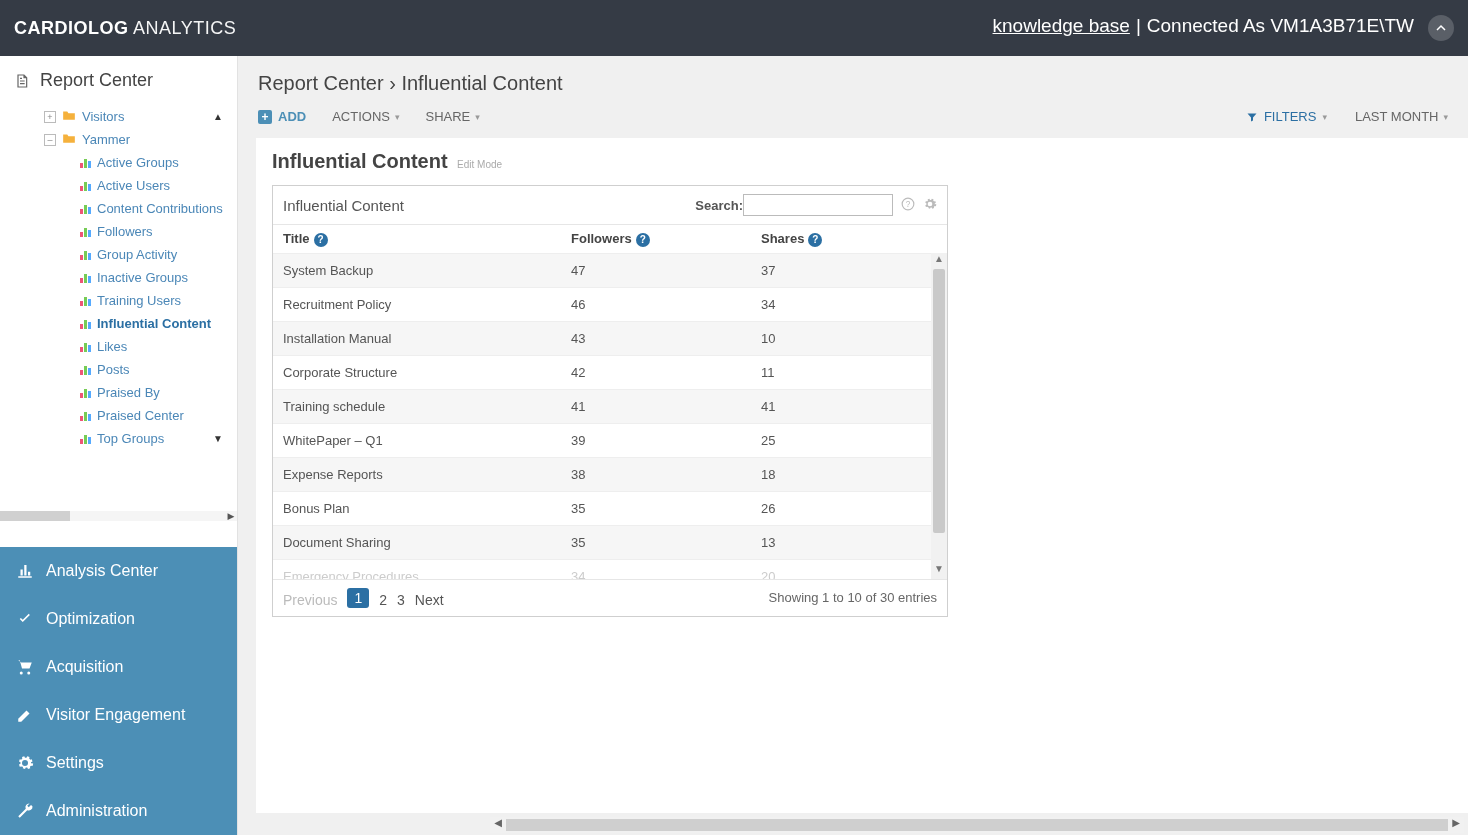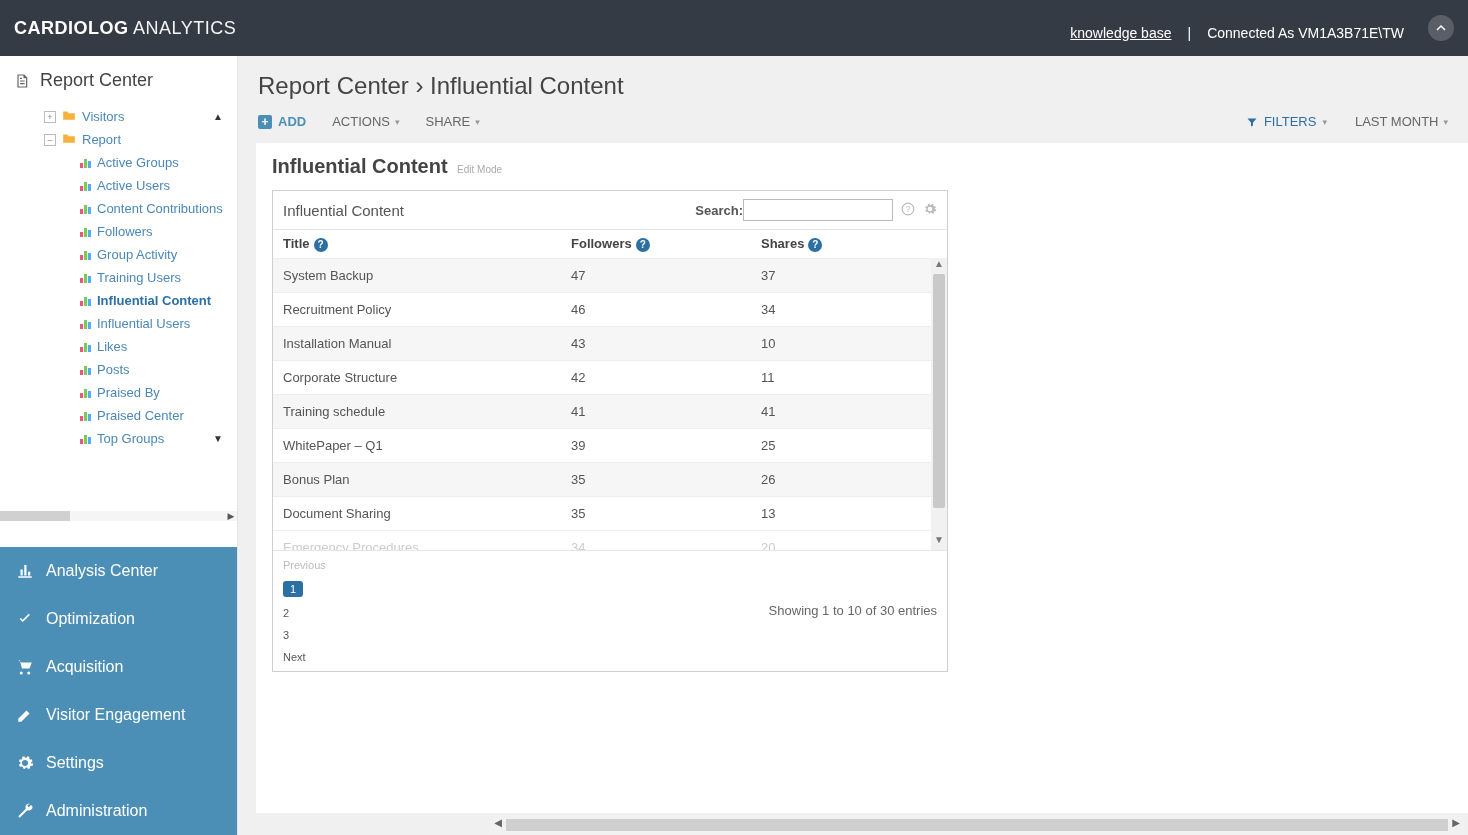--- a/index.html
+++ b/index.html
@@ -3,21 +3,21 @@
 <meta charset="utf-8">
 <style>
 * { box-sizing: border-box; margin: 0; padding: 0; }
 body { font-family: "Segoe UI", Arial, sans-serif; font-size: 13px; color: #555; background: #f0f0f0; width: 1468px; height: 835px; overflow: hidden; }
 
 
 .topbar { height: 56px; background: #353b45; display: flex; align-items: center; padding: 12px 14px; color: #fff; }
 .logo { font-size: 18px; letter-spacing: 0.5px; }
 .logo b { font-weight: 700; }
 .logo span.light { font-weight: 300; opacity: 0.95; }
-.topbar-right { margin-left: auto; display: flex; align-items: flex-end; gap: 16px; font-size: 14px; }
+.topbar-right { margin-left: auto; display: flex; align-items: flex-start; gap: 6px; font-size: 19px; }
 .kn { text-decoration: underline; cursor: pointer; }
 .upbtn { width: 26px; height: 26px; border-radius: 50%; background: #5a5f67; display: flex; align-items: center; justify-content: center; color: #fff; font-size: 12px; margin-left: 8px; cursor: pointer; }
 
 .body { display: flex; height: calc(835px - 56px); }
 
 
 .sidebar { width: 238px; background: #fff; display: flex; flex-direction: column; border-right: 1px solid #e2e2e2; }
 .side-head { padding: 14px 14px 14px 14px; font-size: 18px; color: #444; display: flex; align-items: center; gap: 10px; }
 .side-head svg { width: 16px; height: 18px; }
 .tree { flex: 0 0 auto; padding: 0 6px 0 6px; font-size: 13px; color: #4b87b7; overflow: hidden; height: 402px; }
@@ -35,21 +35,21 @@
 .tree-scroll .thumb{ position:absolute; left:0; width:70px; top:0; height:10px; background:#d0d0d0;}
 .tree-scroll .rbtn{ position:absolute; right:0; width:12px; height:10px; font-size:9px; text-align:center; color:#555;}
 
 .side-bottom { margin-top:auto; background:#4c8fb6; color:#fff; }
 .side-bottom .item { display:flex; align-items:center; gap:12px; padding:15px 16px; font-size:16px; cursor:pointer; }
 .side-bottom .item svg { width:18px; height:18px; fill:#fff; }
 
 
 .main { flex:1; display:flex; flex-direction:column; overflow:hidden; background:#f0f0f0; }
 .crumb-row { padding: 16px 20px 4px 20px; }
-.crumb { font-size:24px; color:#444; }
+.crumb { font-size:20px; color:#444; }
 .toolbar { display:flex; align-items:center; padding: 10px 20px 14px 20px; gap:26px; font-size:13px; color:#666; }
 .toolbar .add { color:#4c8fb6; display:flex; align-items:center; gap:6px; font-weight:600; cursor:pointer; }
 .toolbar .plus { width:14px; height:14px; background:#4c8fb6; color:#fff; font-size:12px; line-height:14px; text-align:center; border-radius:2px; }
 .toolbar .tbtn { cursor:pointer; display:flex; align-items:center; gap:5px; }
 .toolbar .chev { font-size:9px; color:#999; }
 .toolbar-right { margin-left:auto; display:flex; gap:28px; }
 .toolbar-right .filters { color:#2b6fa3; display:flex; align-items:center; gap:6px; cursor:pointer;}
 .toolbar-right .filters svg{ width:12px; height:12px; fill:#2b6fa3;}
 .toolbar-right .last { color:#666; cursor:pointer; }
 
@@ -73,21 +73,21 @@
 .row { display:flex; padding:9px 10px; font-size:13px; color:#555; border-top:1px solid #eee;}
 .row:nth-child(odd){ background:#f6f6f6;}
 .row .col1{ flex:0 0 288px;} .row .col2{ flex:0 0 190px;} .row .col3{ flex:1;}
 .row.cut { height:20px; overflow:hidden; color:#ccc; border-top:1px solid #eee;}
 .vscroll { width:16px; background:#f1f1f1; display:flex; flex-direction:column; }
 .vscroll .arrow{ height:16px; font-size:10px; text-align:center; color:#777;}
 .vscroll .track{ flex:1; position:relative;}
 .vscroll .thumb{ position:absolute; left:2px; right:2px; top:0; height:90%; background:#c9c9c9; border-radius:2px;}
 
 .widget-foot { display:flex; align-items:center; padding:8px 10px; font-size:13px; color:#555; border-top:1px solid #e6e6e6;}
-.pager { display:flex; align-items:flex-start; gap:10px; font-size:11px;flex-direction:column;}
+.pager { display:flex; align-items:flex-end; gap:10px; font-size:14px;}
 .pager .prev{ color:#bbb;}
 .pager .pg{ cursor:pointer; color:#555;}
 .pager .pg.cur{ background:#2b6fa3; color:#fff; padding:2px 7px; border-radius:3px;}
 .widget-foot .info{ margin-left:auto; color:#666;}
 
 .hscroll{ height:16px; background:#f1f1f1; margin:4px 4px 2px 252px; position:relative;}
 .hscroll .lbtn, .hscroll .rbtn{ position:absolute; width:16px; height:16px; top:0; font-size:10px; text-align:center; color:#666;}
 .hscroll .lbtn{left:0;} .hscroll .rbtn{right:0;}
 .hscroll .thumb{ position:absolute; left:16px; right:16px; top:2px; bottom:2px; background:#cfcfcf;}
 
@@ -131,21 +131,21 @@
         <span class="lbl">Visitors</span>
         <span class="arrow-up">▲</span>
       </div>
       <div class="tree-node lvl1">
         <span class="exp">–</span>
         <span class="fold">
           <svg width="14" height="12" viewBox="0 0 24 20">
               <path fill="#f5b13c" d="M2 4h7l2 3h11v11H2z"></path>
             </svg>
         </span>
-        <span class="lbl">Report</span>
+        <span class="lbl">Yammer</span>
       </div>
       <div id="tree-items">
           <div class="tree-node lvl3">
             <span class="chart-ic">
               <i style="height: 5px; background: rgb(238, 85, 119);"></i>
               <i style="height: 9px; background: rgb(119, 204, 85);"></i>
               <i style="height: 7px; background: rgb(85, 170, 255);"></i>
             </span>
             <span class="lbl">Active Groups</span>
           </div>
@@ -180,37 +180,37 @@
               <i style="height: 7px; background: rgb(85, 170, 255);"></i>
             </span>
             <span class="lbl">Group Activity</span>
           </div>
           <div class="tree-node lvl3">
             <span class="chart-ic">
               <i style="height: 5px; background: rgb(238, 85, 119);"></i>
               <i style="height: 9px; background: rgb(119, 204, 85);"></i>
               <i style="height: 7px; background: rgb(85, 170, 255);"></i>
             </span>
+            <span class="lbl">Inactive Groups</span>
+          </div>
+          <div class="tree-node lvl3">
+            <span class="chart-ic">
+              <i style="height: 5px; background: rgb(238, 85, 119);"></i>
+              <i style="height: 9px; background: rgb(119, 204, 85);"></i>
+              <i style="height: 7px; background: rgb(85, 170, 255);"></i>
+            </span>
             <span class="lbl">Training Users</span>
           </div>
           <div class="tree-node lvl3 active">
             <span class="chart-ic">
               <i style="height: 5px; background: rgb(238, 85, 119);"></i>
               <i style="height: 9px; background: rgb(119, 204, 85);"></i>
               <i style="height: 7px; background: rgb(85, 170, 255);"></i>
             </span>
             <span class="lbl">Influential Content</span>
-          </div>
-          <div class="tree-node lvl3">
-            <span class="chart-ic">
-              <i style="height: 5px; background: rgb(238, 85, 119);"></i>
-              <i style="height: 9px; background: rgb(119, 204, 85);"></i>
-              <i style="height: 7px; background: rgb(85, 170, 255);"></i>
-            </span>
-            <span class="lbl">Influential Users</span>
           </div>
           <div class="tree-node lvl3">
             <span class="chart-ic">
               <i style="height: 5px; background: rgb(238, 85, 119);"></i>
               <i style="height: 9px; background: rgb(119, 204, 85);"></i>
               <i style="height: 7px; background: rgb(85, 170, 255);"></i>
             </span>
             <span class="lbl">Likes</span>
           </div>
           <div class="tree-node lvl3">
@@ -387,20 +387,25 @@
                   </div>
                   <div class="row">
                     <div class="col1">Training schedule</div>
                     <div class="col2">41</div>
                     <div class="col3">41</div>
                   </div>
                   <div class="row">
                     <div class="col1">WhitePaper – Q1</div>
                     <div class="col2">39</div>
                     <div class="col3">25</div>
+                  </div>
+                  <div class="row">
+                    <div class="col1">Expense Reports</div>
+                    <div class="col2">38</div>
+                    <div class="col3">18</div>
                   </div>
                   <div class="row">
                     <div class="col1">Bonus Plan</div>
                     <div class="col2">35</div>
                     <div class="col3">26</div>
                   </div>
                   <div class="row">
                     <div class="col1">Document Sharing</div>
                     <div class="col2">35</div>
                     <div class="col3">13</div>

